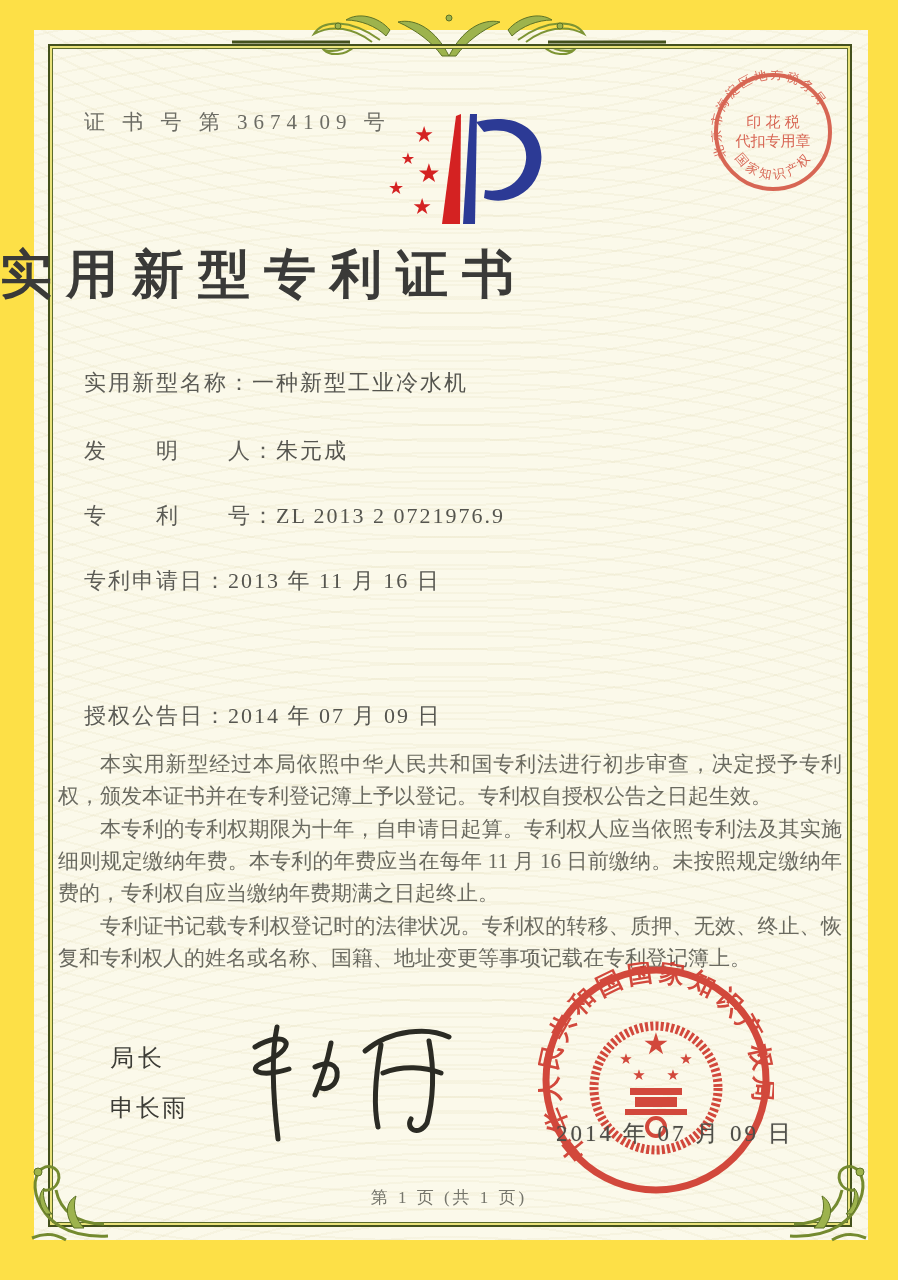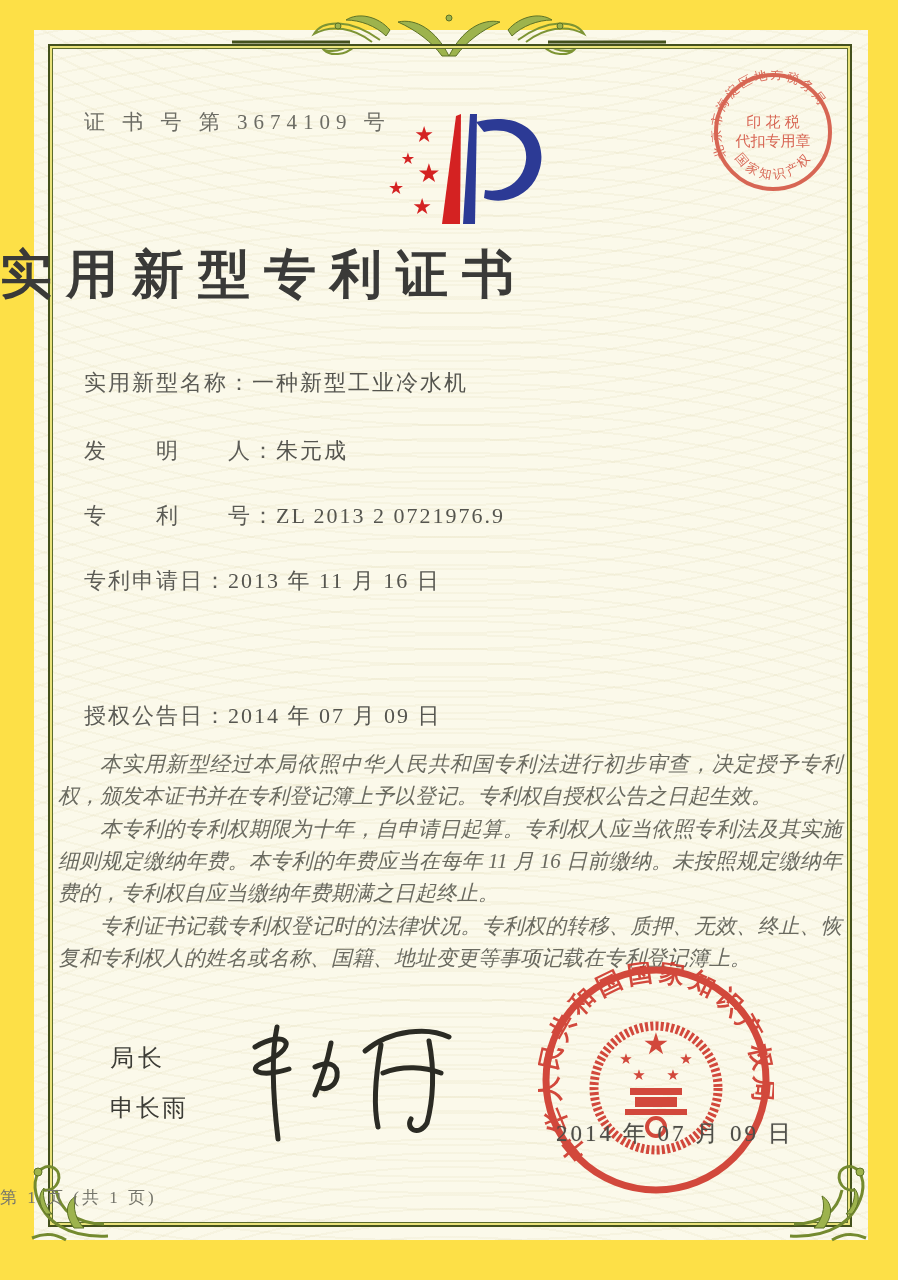--- a/index.html
+++ b/index.html
@@ -29,34 +29,34 @@
   .title{
     left:0;right:0;top:240px;
     font-size:52px;font-weight:bold;color:#3a3a38;letter-spacing:14px;
   }
   .field{left:84px;width:620px;font-size:22px;color:#5c5c56;letter-spacing:2px;white-space:nowrap;}
   .field .lbl{color:#5c5c56;text-align:center;}
   .field .val{color:#55554f;}
   .f0{top:368px}.f1{top:436px}.f2{top:501px}.f3{top:566px}.f4{top:634px}.f5{top:701px}
   .body-text{
     left:58px;right:56px;top:748px;
-    font-size:21px;color:#6a6a60;line-height:32px;text-align:justify;font-style:italic;
+    font-size:21px;color:#6a6a60;line-height:32px;text-align:justify;
   }
   .body-text p{margin:0 0 1px 0;text-indent:2em;}
   .director-block{left:110px;top:1042px;font-family:"Liberation Sans","DejaVu Sans",sans-serif;}
   .director-title{font-size:24px;color:#3c3c36;letter-spacing:4px;}
   .director-name{font-size:24px;color:#3c3c36;letter-spacing:2px;margin-top:18px;}
   .signature-svg{left:215px;top:1005px;}
   .seal-wrap{left:538px;top:962px;width:236px;height:236px;}
   .seal-date{
     left:556px;top:1118px;font-size:23px;color:#4e4e48;letter-spacing:3px;
     text-shadow:0 0 1px rgba(80,80,80,.4);
   }
   .footer{
-    left:0;right:0;top:1186px;text-align:left;
+    left:0;right:0;top:1186px;text-align:center;
     font-size:17px;color:#75756b;letter-spacing:3px;
   }
   .tax-stamp{left:711px;top:70px;width:124px;height:124px;opacity:.92;}
   .logo{left:372px;top:102px;width:200px;height:136px;}
   .ornament-top{left:230px;top:0px;width:438px;height:58px;}
   .corner{width:96px;height:92px;}
   .corner-bl{left:16px;top:1150px;}
   .corner-br{left:786px;top:1150px;transform:scaleX(-1);}
 </style>
 </head>

